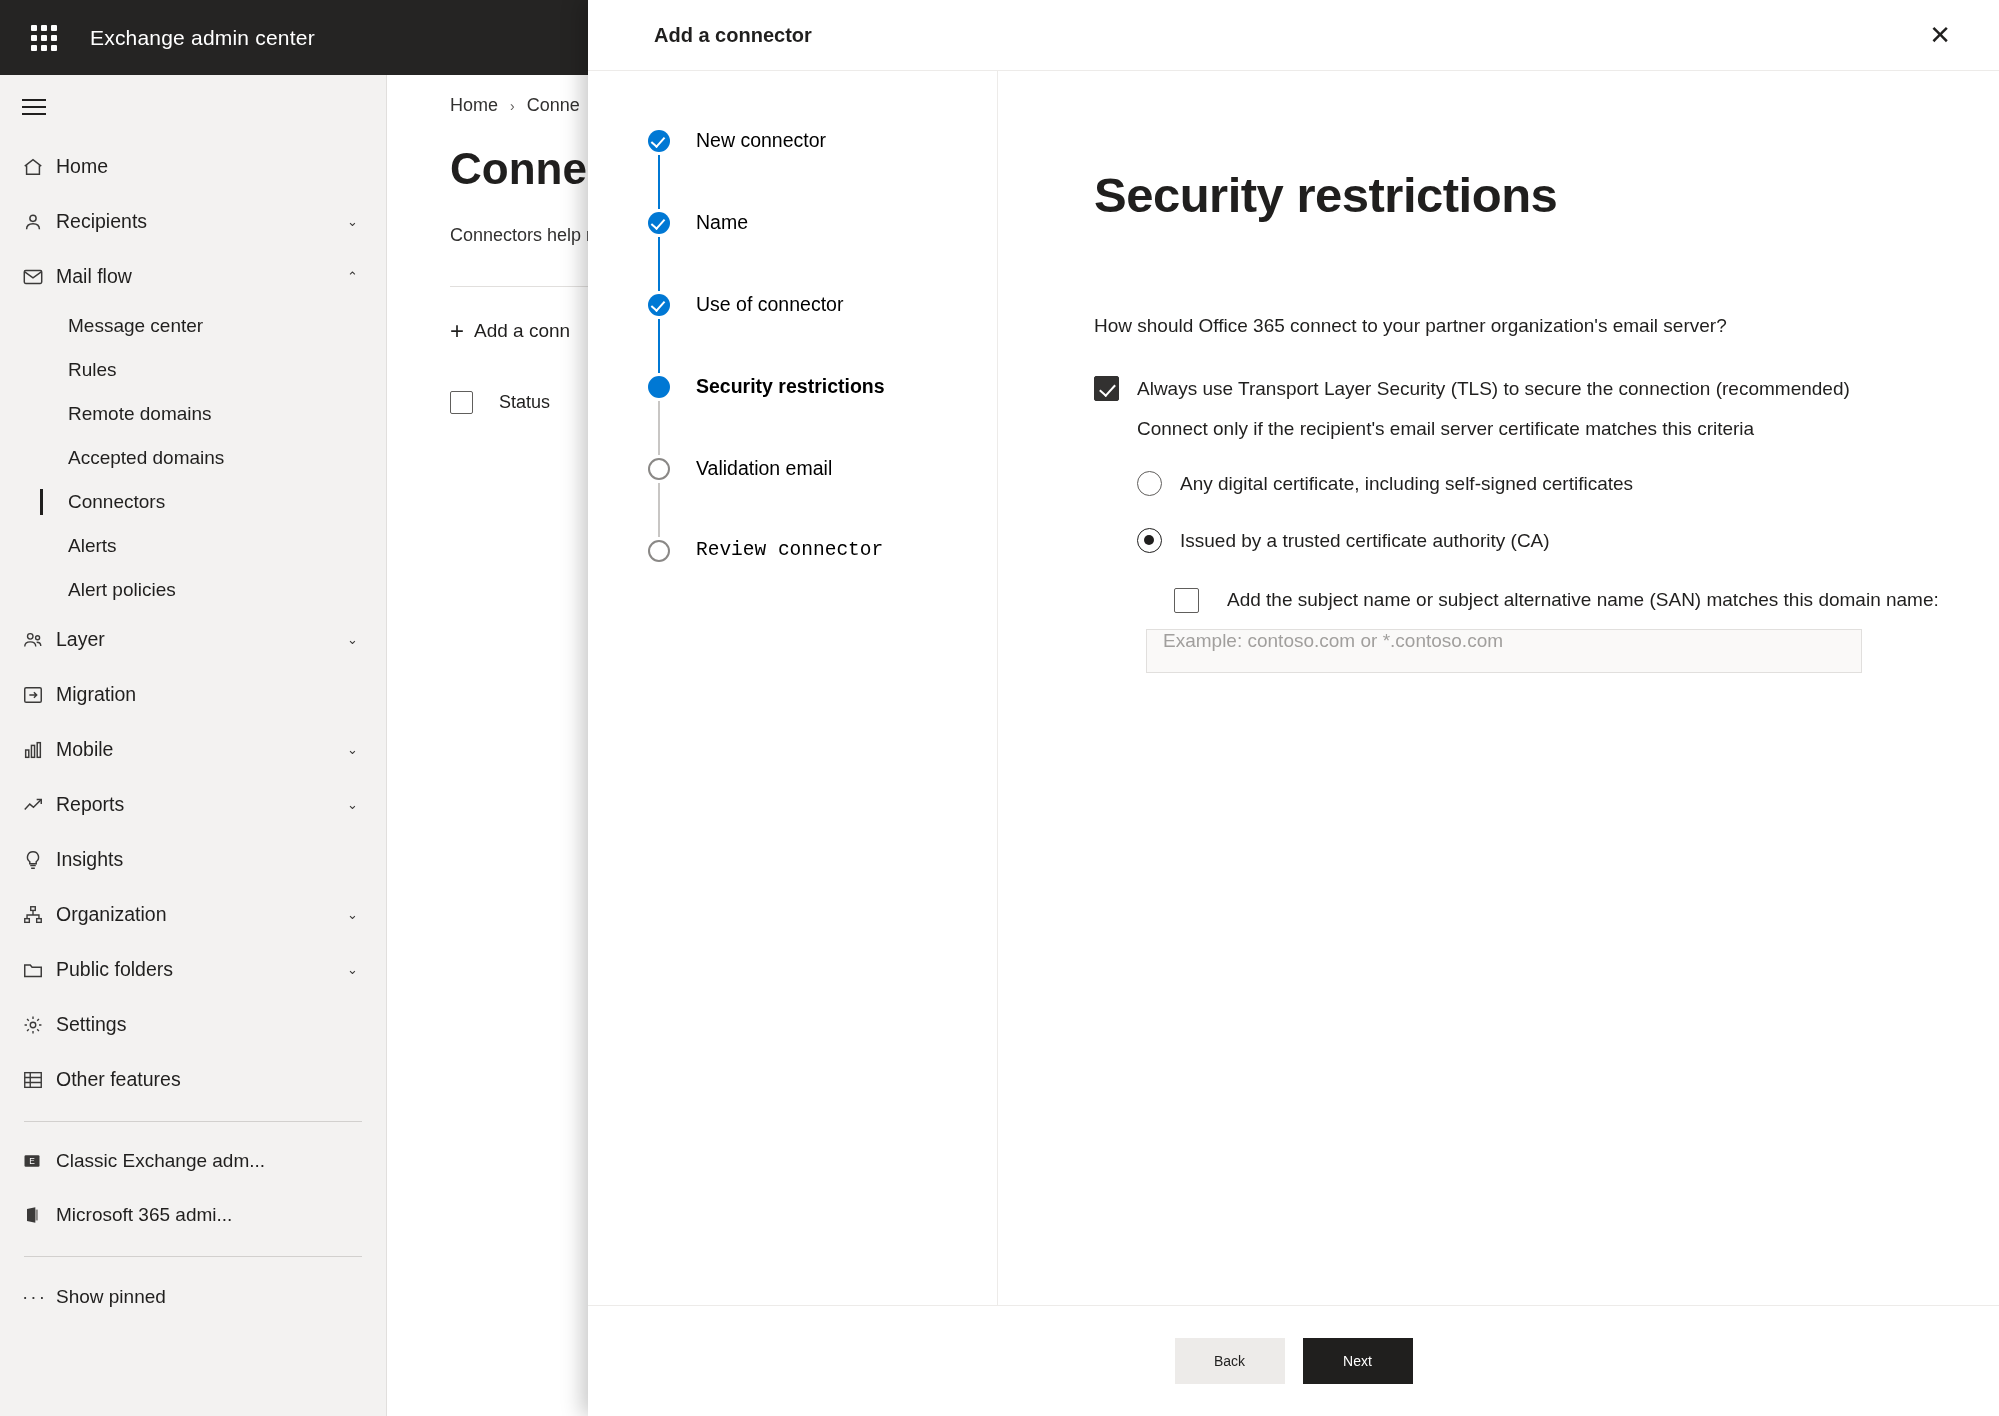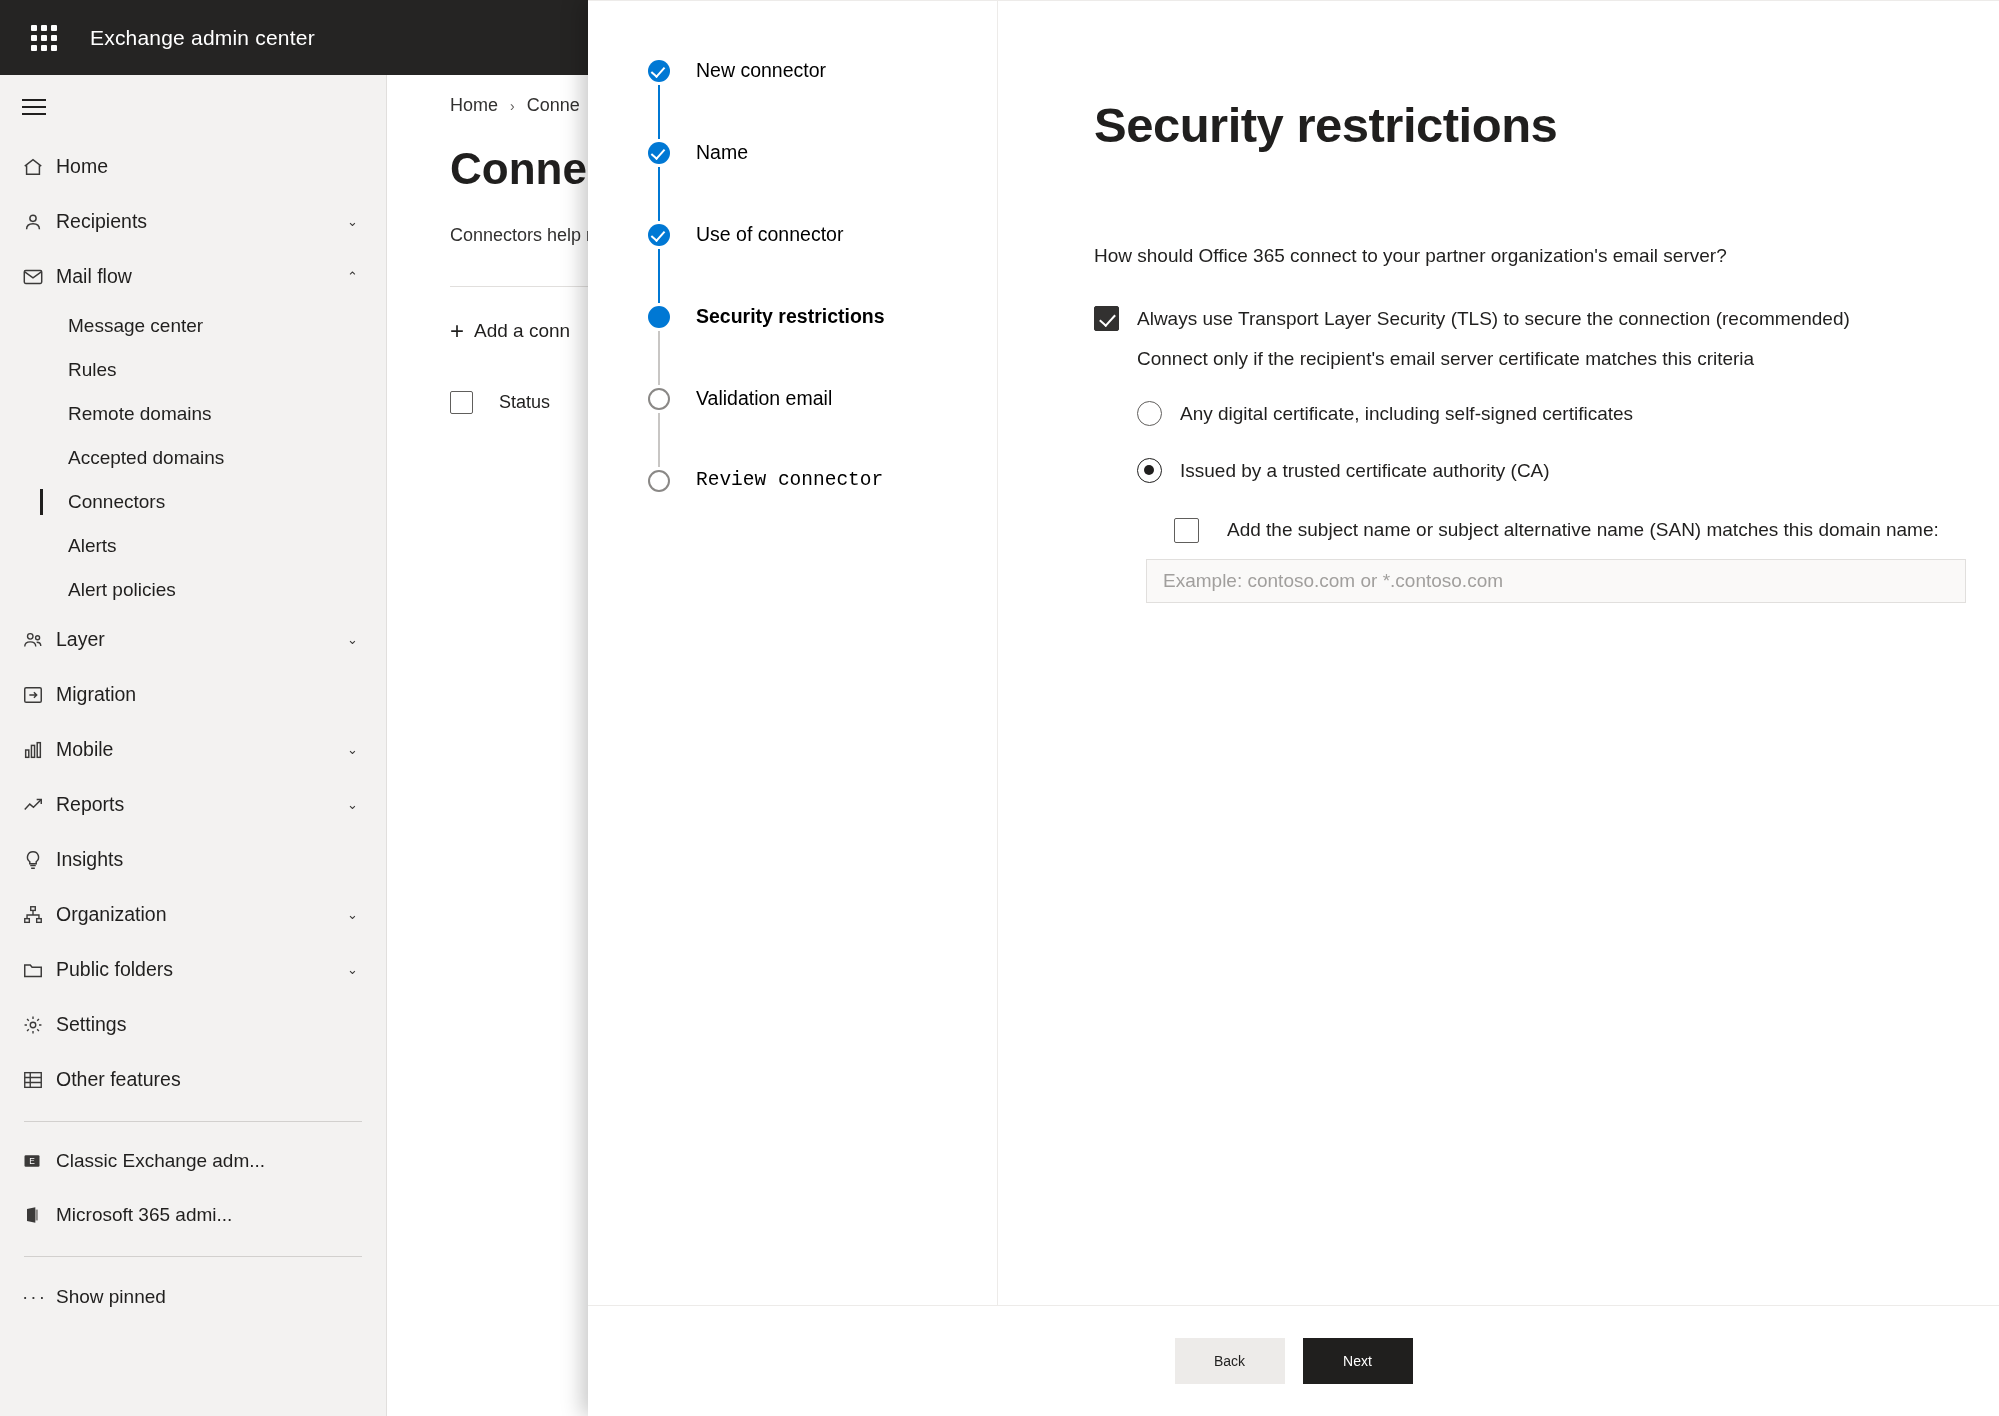--- a/index.html
+++ b/index.html
@@ -395,27 +395,26 @@
     background: #201f1e;
   }
   .san-row {
     display: flex;
     align-items: center;
     gap: 28px;
     margin: 32px 0 0 80px;
   }
   .san-input {
     margin: 16px 0 0 52px;
-    width: 820px;
+    width: 716px;
     height: 44px;
     background: #faf9f8;
     border: 1px solid #e1dfdd;
     box-sizing: border-box;
     display: flex;
-    align-items: center;
     padding: 0 16px;
     font-size: 19px;
     color: #a19f9d;
   }
 
   .dlg-footer {
     height: 110px;
     border-top: 1px solid #edebe9;
     display: flex;
     align-items: center;
@@ -672,20 +671,24 @@
       <span>Add a conn</span>
     </div>
     <div class="list-head">
       <span class="chk-sq"></span>
       <span>Status</span>
     </div>
   </div>
 
   <div class="dialog">
 
+    <div class="dlg-header">
+      <div class="dlg-title">Add a connector</div>
+      <div class="dlg-close">✕</div>
+    </div>
 
     <div class="dlg-body">
 
       <div class="wizard">
         <div class="step">
           <span class="bullet done"></span>
           <span class="connector-line"></span>
           <span class="step-label">New connector</span>
         </div>
         <div class="step">

